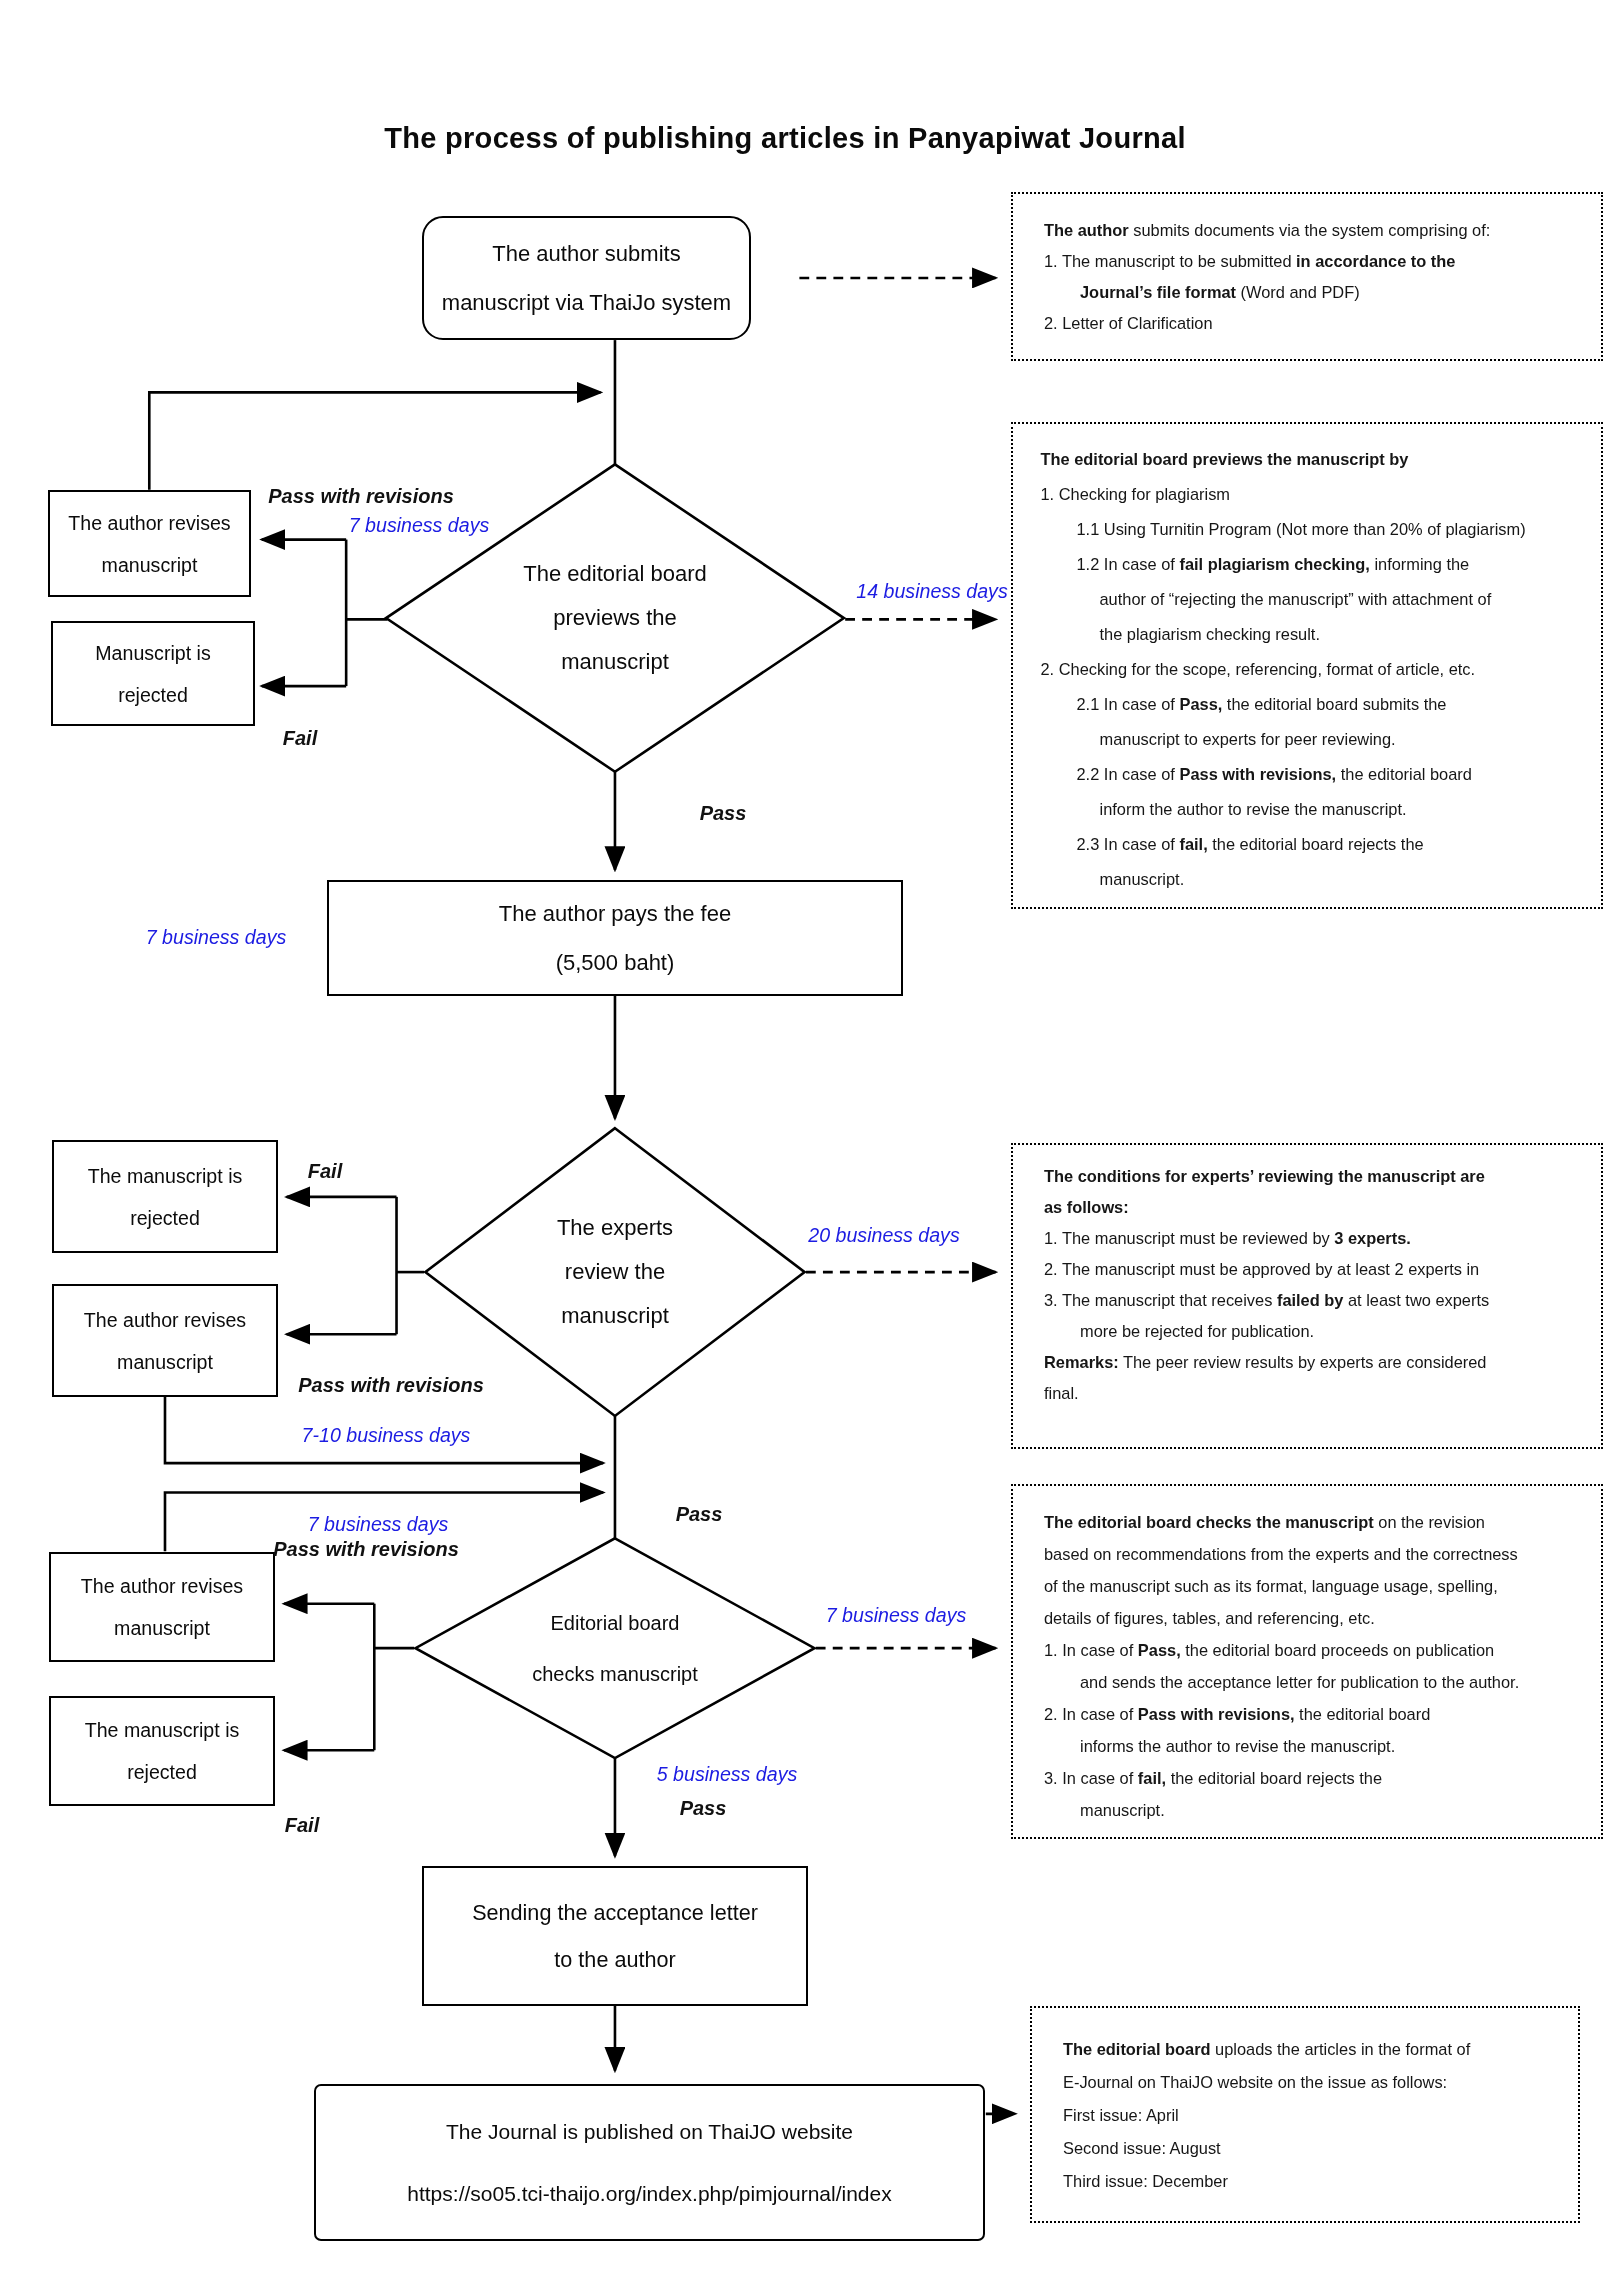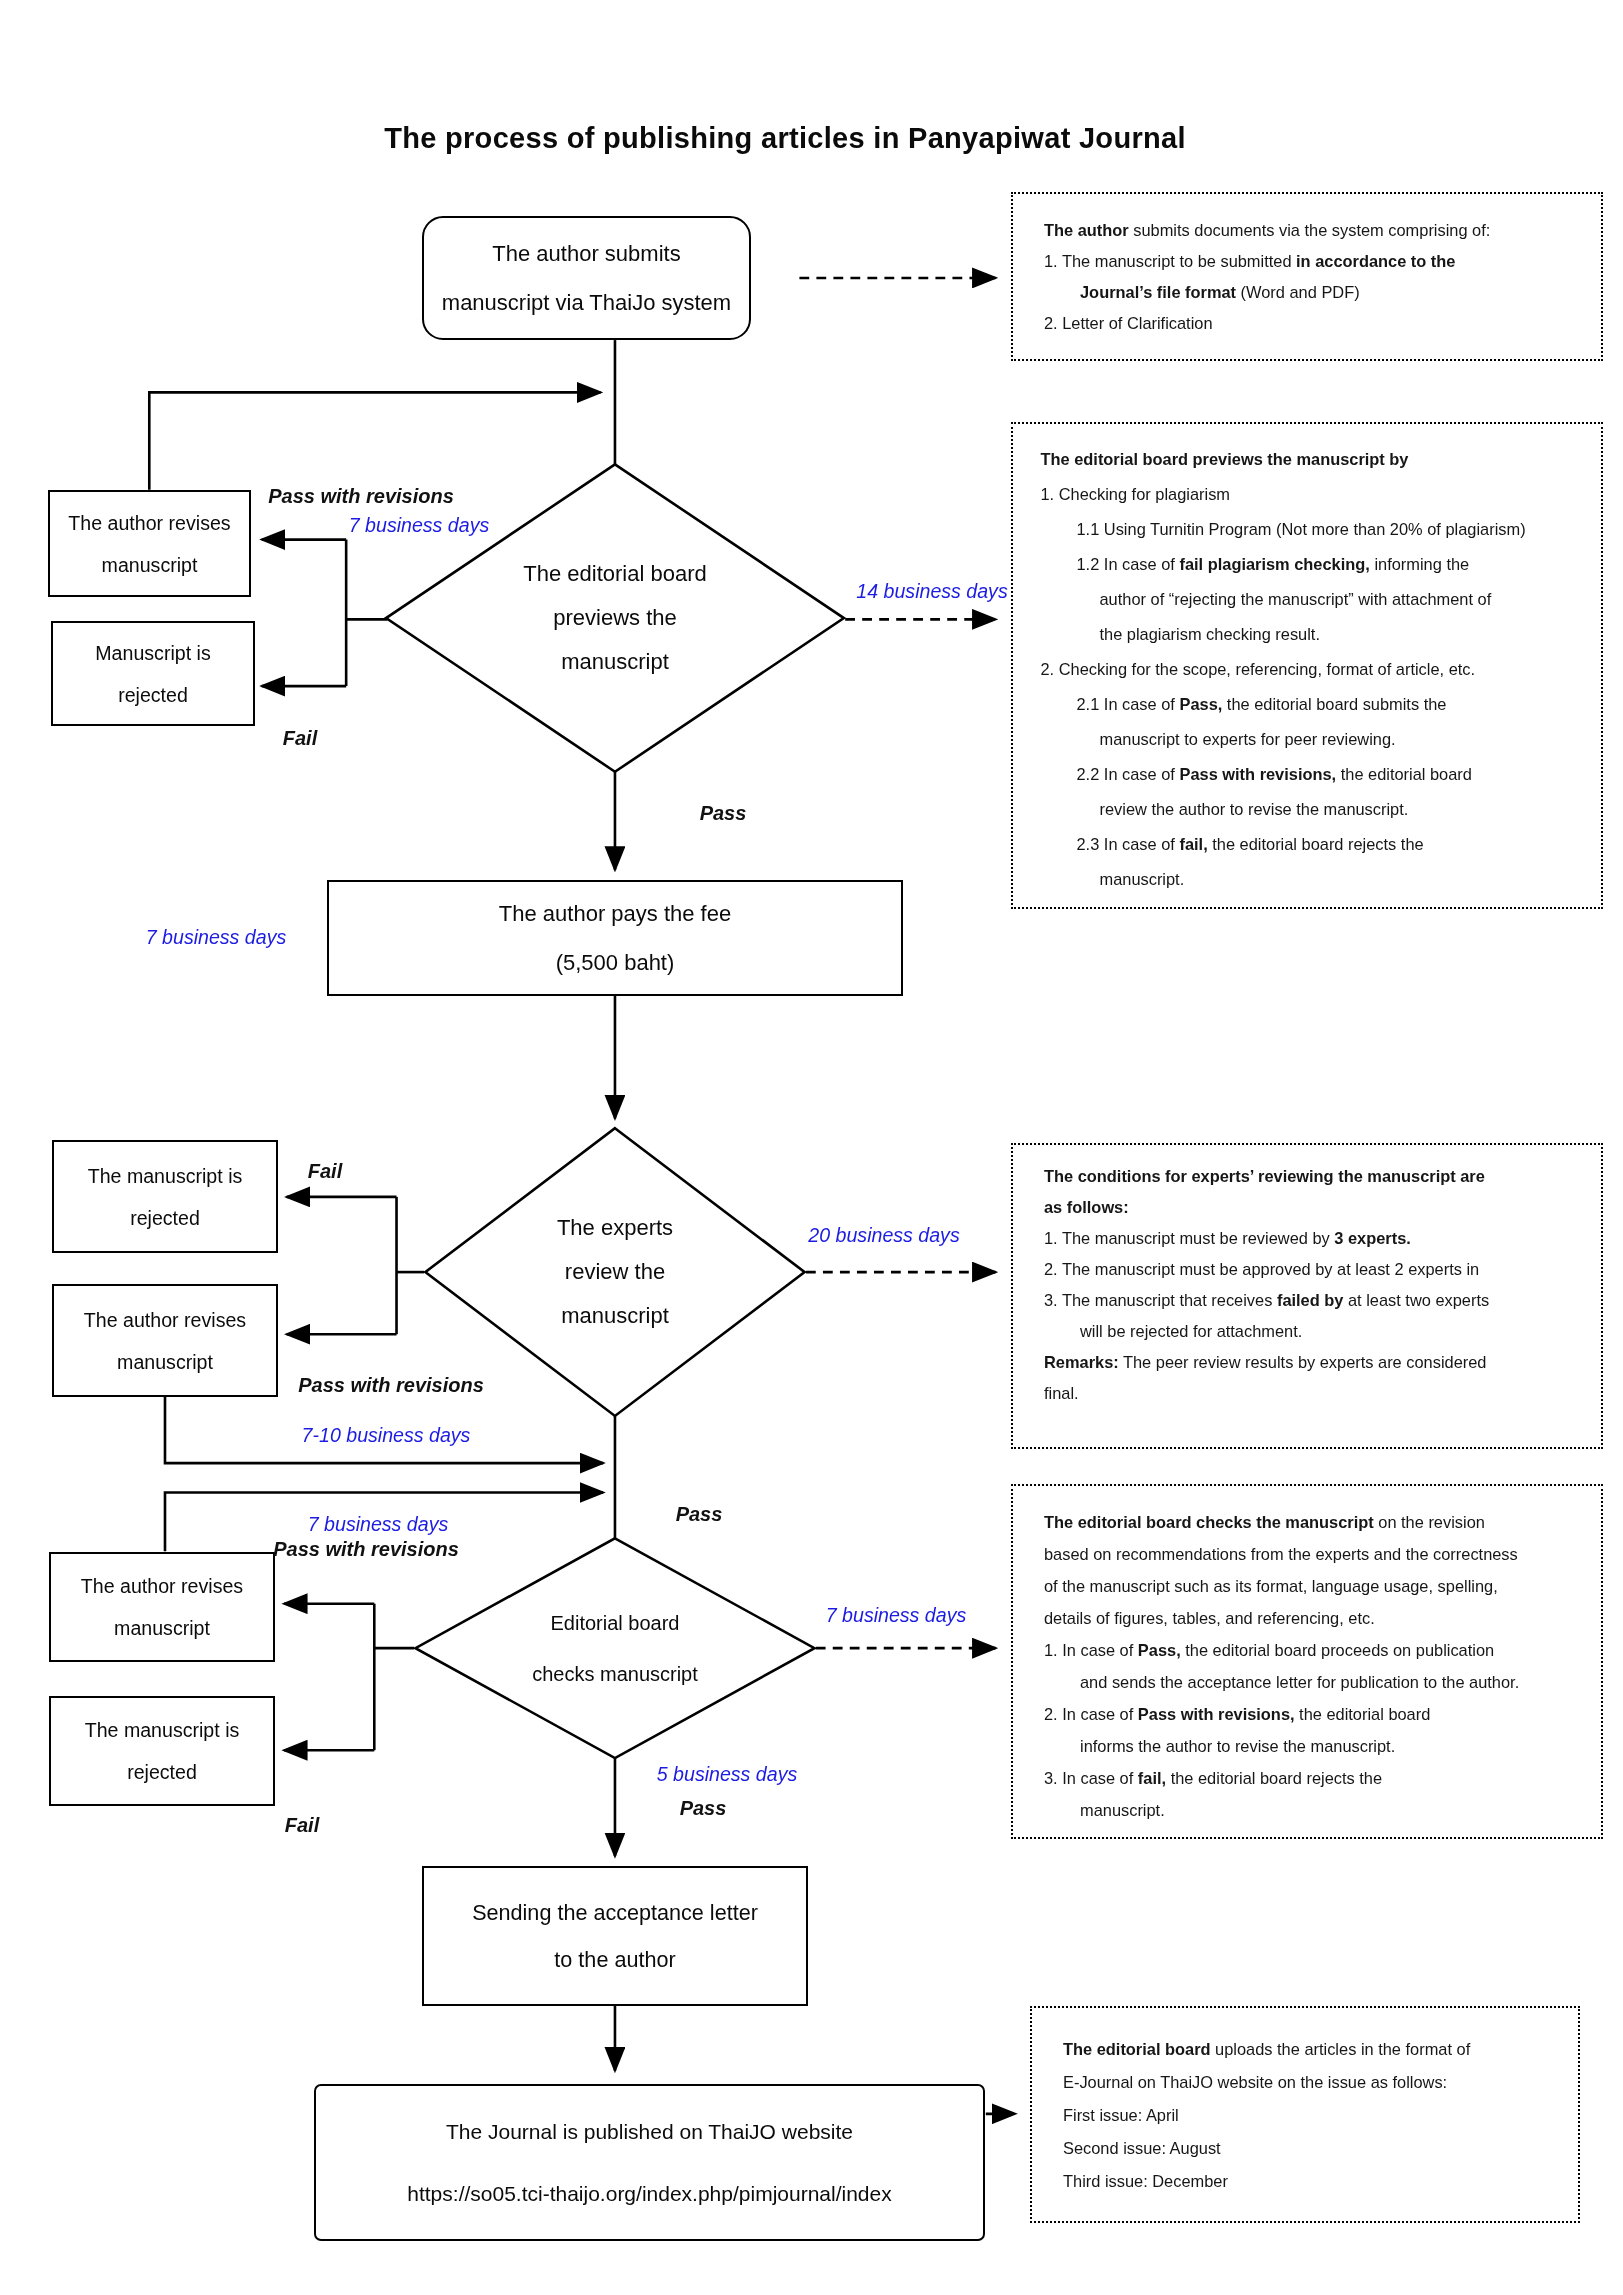--- a/index.html
+++ b/index.html
@@ -189,32 +189,32 @@
       <div class="rline ind0"><span class="b">The editorial board previews the manuscript by</span></div>
       <div class="rline ind0"><span>1.  Checking for plagiarism</span></div>
       <div class="rline ind1"><span>1.1 Using Turnitin Program (Not more than 20% of plagiarism)</span></div>
       <div class="rline ind1"><span>1.2 In case of </span><span class="b">fail plagiarism checking,</span><span> informing the</span></div>
       <div class="rline ind2"><span>author of “rejecting the manuscript” with attachment of</span></div>
       <div class="rline ind2"><span>the plagiarism checking result.</span></div>
       <div class="rline ind0"><span>2. Checking for the scope, referencing, format of article, etc.</span></div>
       <div class="rline ind1"><span>2.1  In case of </span><span class="b">Pass,</span><span> the editorial board submits the</span></div>
       <div class="rline ind2"><span>manuscript to experts for peer reviewing.</span></div>
       <div class="rline ind1"><span>2.2  In case of </span><span class="b">Pass with revisions,</span><span> the editorial board</span></div>
-      <div class="rline ind2"><span>review the author to revise the manuscript.</span></div>
+      <div class="rline ind2"><span>inform the author to revise the manuscript.</span></div>
       <div class="rline ind1"><span>2.3  In case of </span><span class="b">fail,</span><span> the editorial board rejects the</span></div>
       <div class="rline ind2"><span>manuscript.</span></div>
     </div>
 
   <div class="note p48" style="left:1011px;top:1143px;width:592px;height:306px;padding:15.7px 17px 0 31px;">
       <div class="rline ind0"><span class="b">The conditions for experts’ reviewing the manuscript are</span></div>
       <div class="rline ind0"><span class="b">as follows:</span></div>
       <div class="rline ind0"><span>1. The manuscript must be reviewed by </span><span class="b">3 experts.</span></div>
       <div class="rline ind0"><span>2. The manuscript must be approved by at least 2 experts in</span></div>
       <div class="rline ind0"><span>3. The manuscript that receives </span><span class="b">failed by</span><span> at least two experts</span></div>
-      <div class="rline ind1"><span>will be rejected for attachment.</span></div>
+      <div class="rline ind1"><span>more be rejected for publication.</span></div>
       <div class="rline ind0"><span class="b">Remarks:</span><span> The peer review results by experts are considered</span></div>
       <div class="rline ind0"><span>final.</span></div>
     </div>
 
   <div class="note p49" style="left:1011px;top:1484px;width:592px;height:355px;padding:19.6px 17px 0 31px;">
       <div class="rline ind0"><span class="b">The editorial board checks the manuscript</span><span> on the revision</span></div>
       <div class="rline ind0"><span>based on recommendations from the experts and the correctness</span></div>
       <div class="rline ind0"><span>of the manuscript such as its format, language usage, spelling,</span></div>
       <div class="rline ind0"><span>details of figures, tables, and referencing, etc.</span></div>
       <div class="rline ind0"><span>1. In case of </span><span class="b">Pass,</span><span> the editorial board proceeds on publication</span></div>

